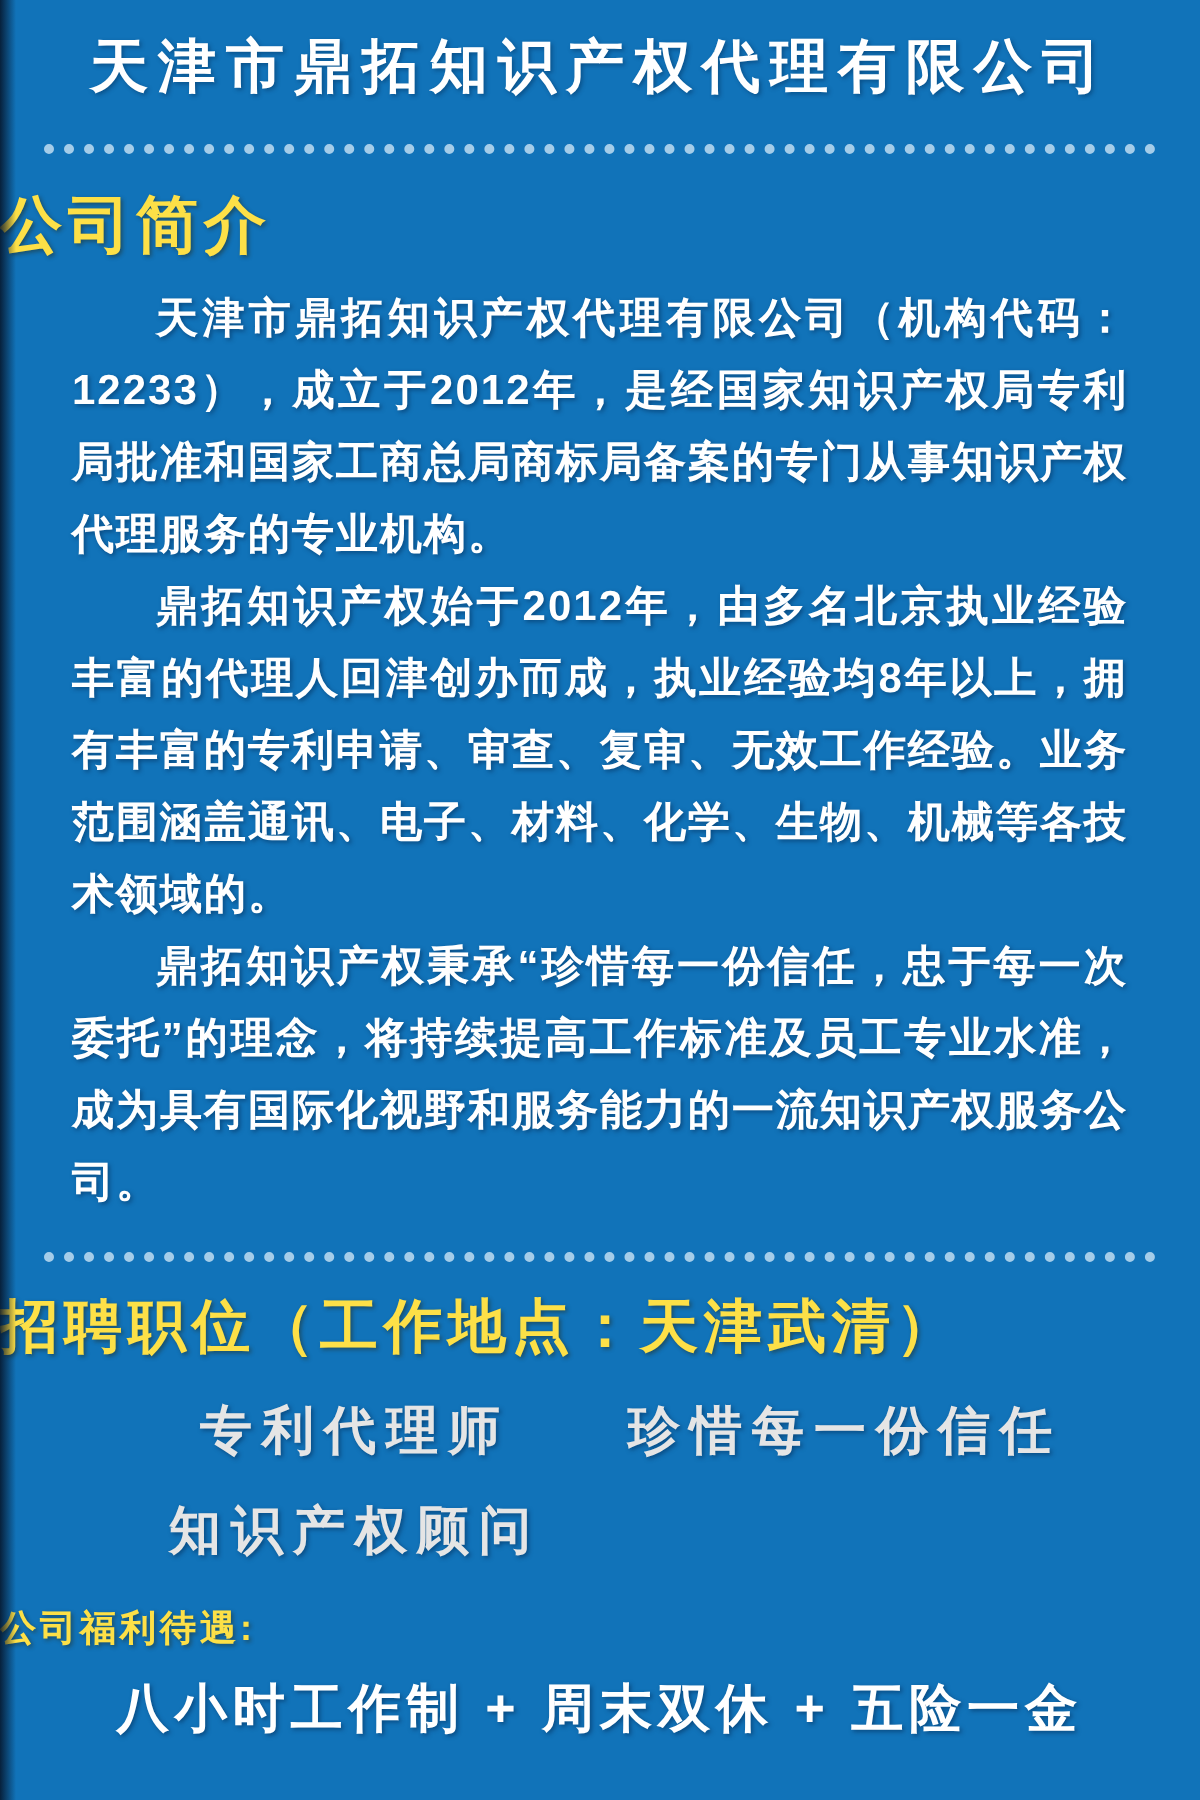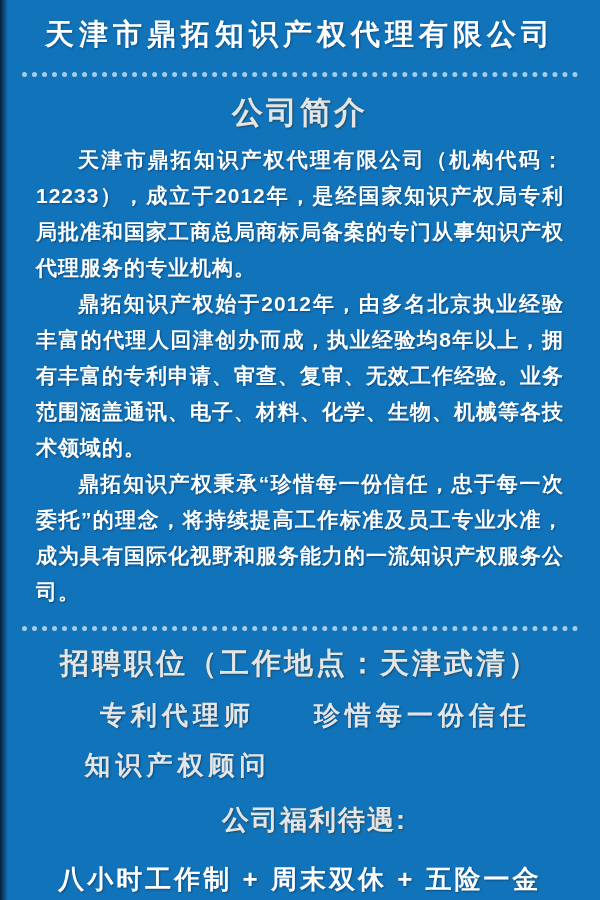--- a/index.html
+++ b/index.html
@@ -33,22 +33,22 @@
   }
   .dotted-divider {
     height: 0;
     border-top: 5px dotted #b6d7ef;
     margin: 0 22px;
     opacity: 0.9;
   }
   .divider-1 { margin-top: 18px; }
   .divider-2 { margin-top: 16px; }
   .section-heading {
-    text-align: center;
-    color: #e5e5e5;
+    text-align: left;
+    color: #fde047;
     font-size: 31px;
     letter-spacing: 3px;
     text-shadow: 1px 1px 2px rgba(40,30,0,0.45);
     white-space: nowrap;
   }
   .profile-heading { margin-top: 15px; }
   .profile-body {
     margin: 8px 36px 0 36px;
     color: #ffffff;
     font-size: 21px;
@@ -66,23 +66,23 @@
     margin: 14px 55px 0 55px;
     justify-items: center;
   }
   .job-position {
     color: #e5e5e5;
     font-size: 26px;
     letter-spacing: 5px;
     text-shadow: 1px 1px 2px rgba(0,35,75,0.5);
     white-space: nowrap;
   }
-  .benefits-heading { margin-top: 19px; font-size: 27px; letter-spacing: 2px; padding-left: 29px; }
+  .benefits-heading { margin-top: 19px; font-size: 18px; letter-spacing: 2px; }
   .benefit-line {
-    margin-top: 24px;
+    margin-top: 11px;
     text-align: center;
     color: #ffffff;
     font-size: 26px;
     letter-spacing: 3px;
     text-shadow: 1px 1px 2px rgba(0,35,75,0.5);
     white-space: nowrap;
   }
 </style>
 </head>
 <body>

